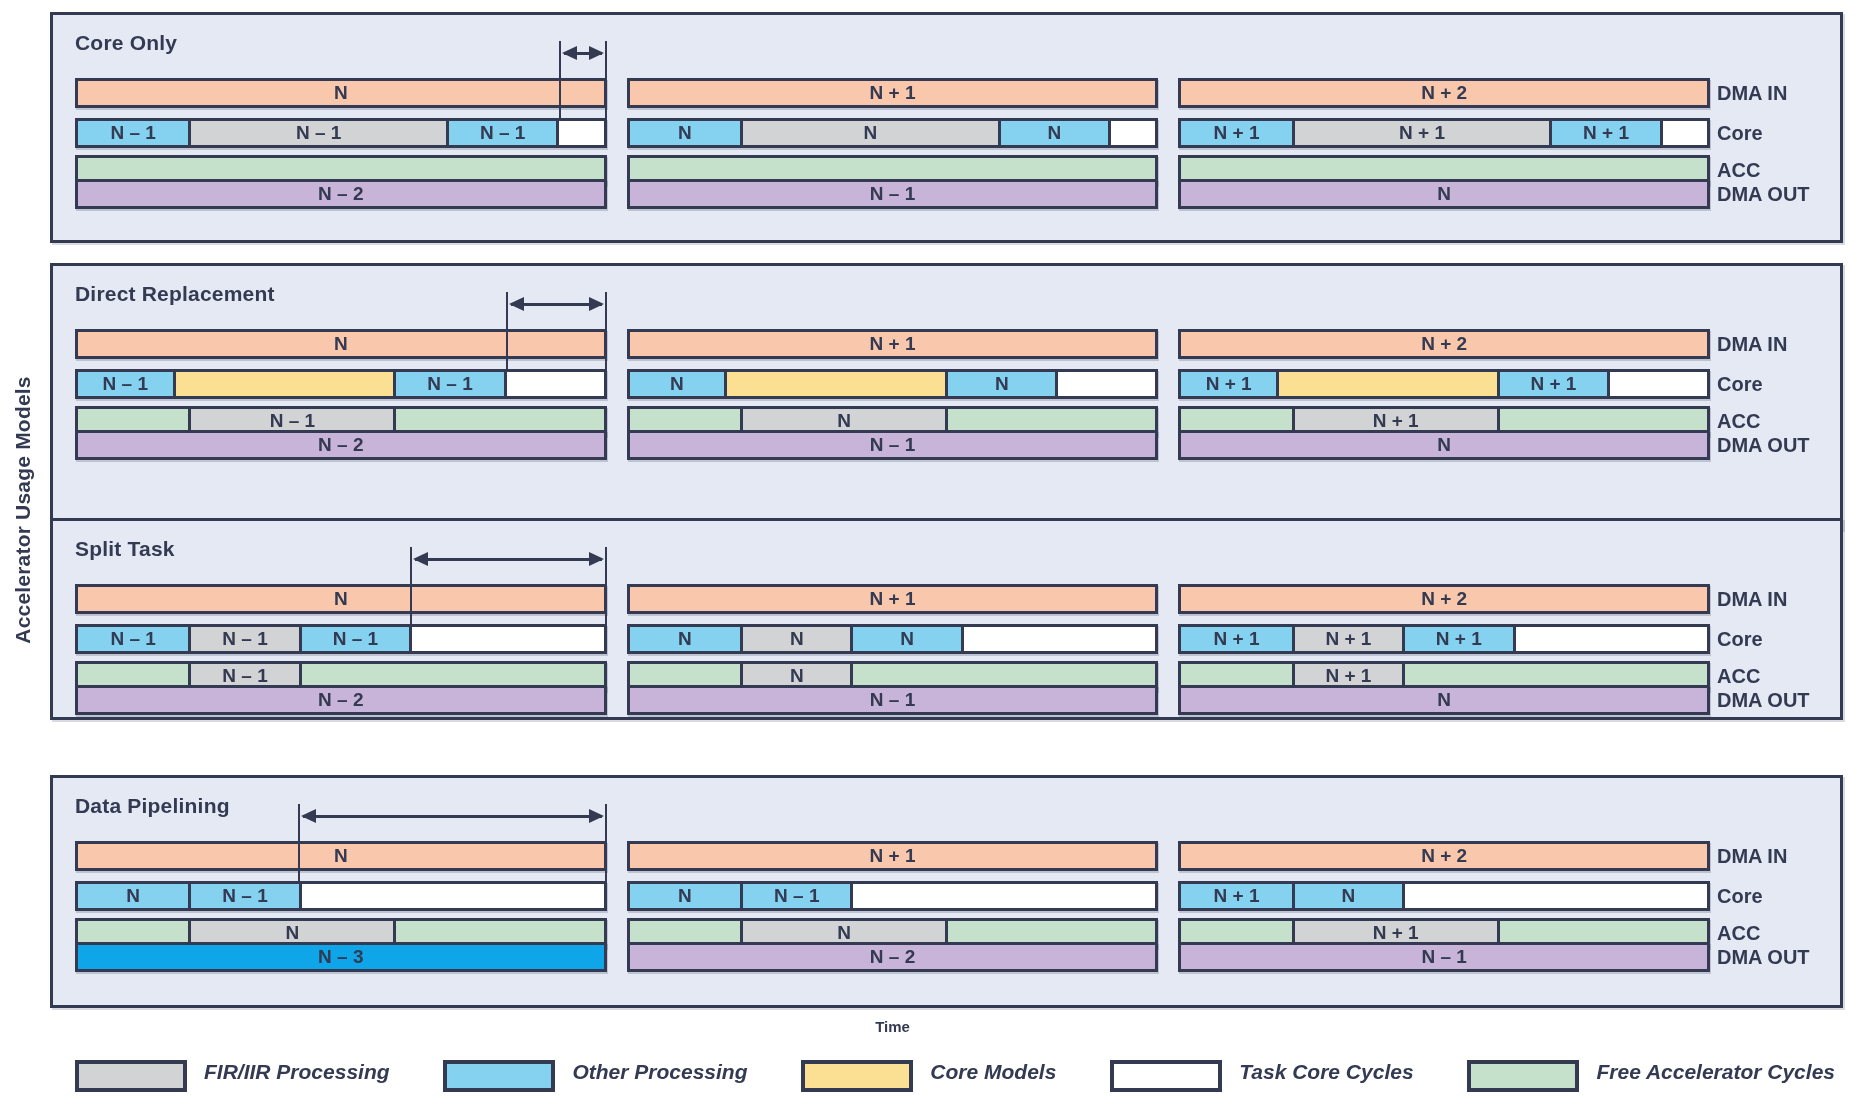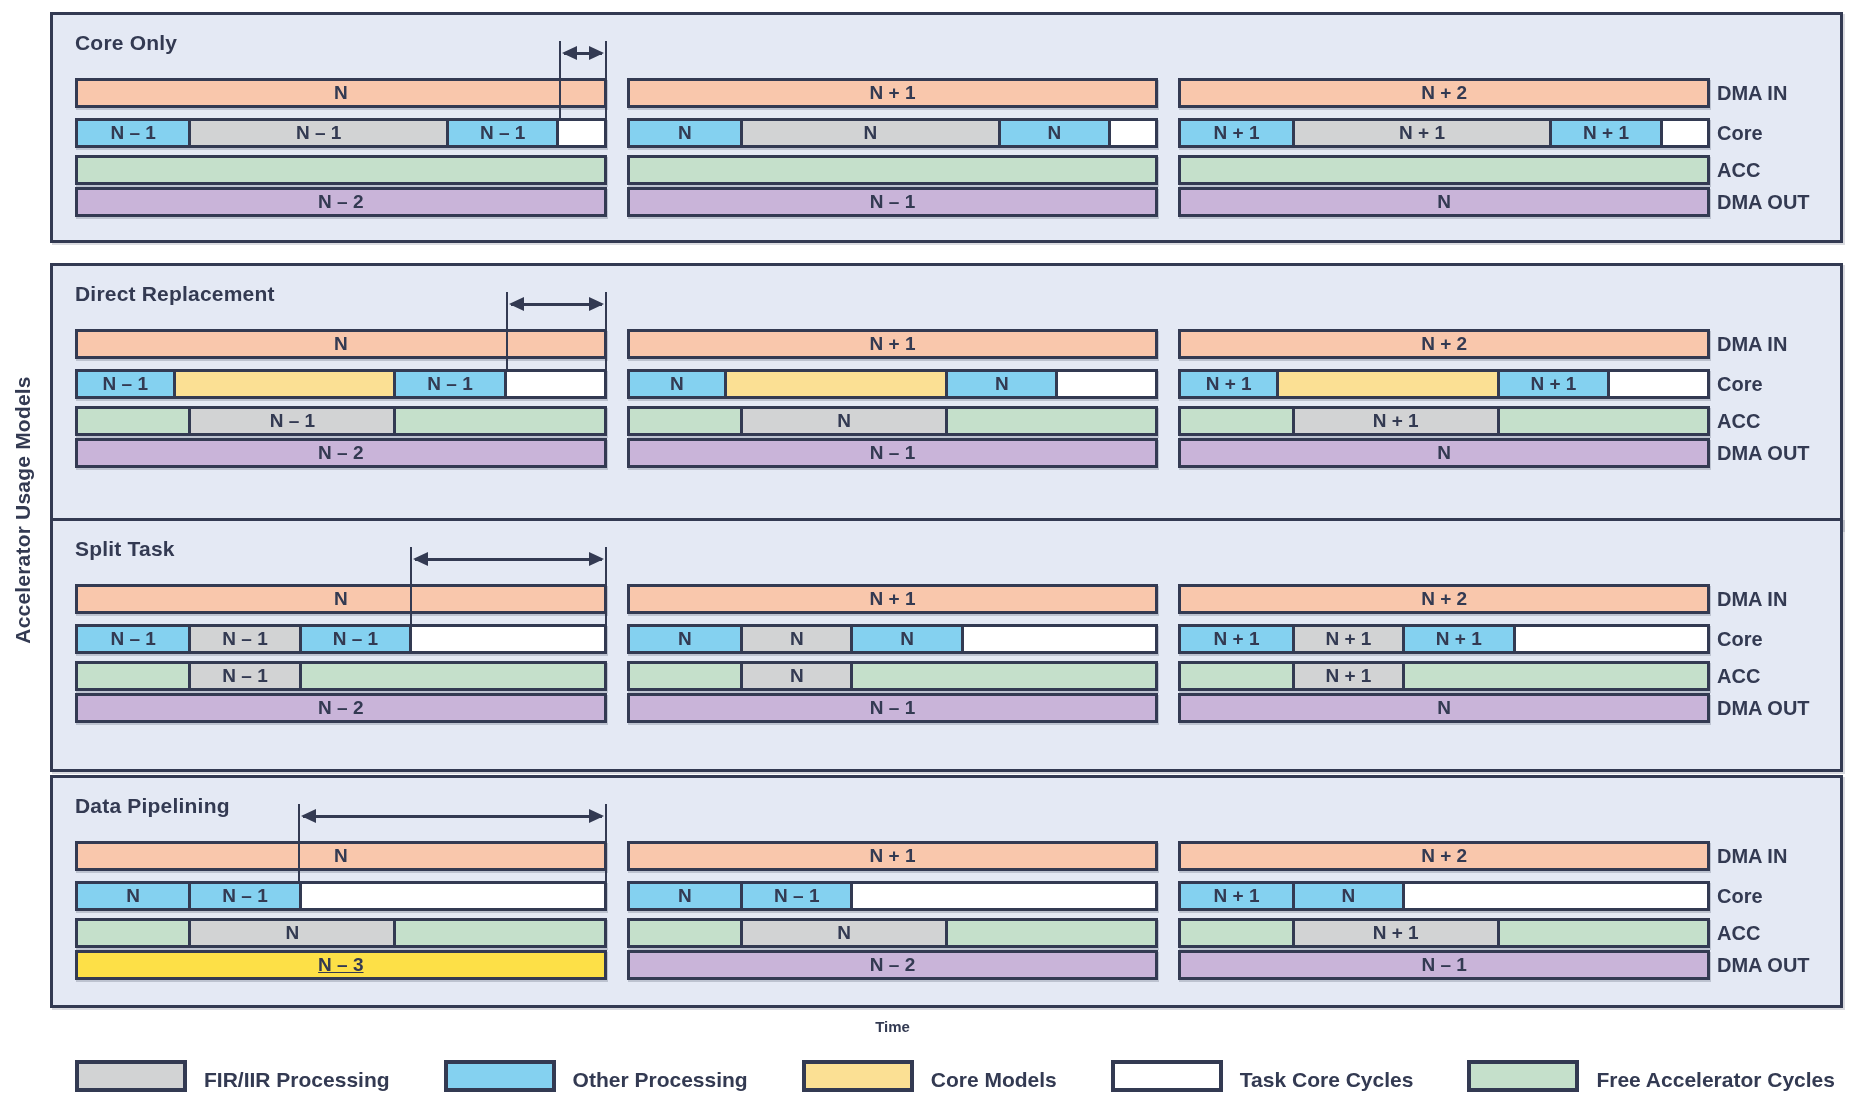--- a/index.html
+++ b/index.html
@@ -11,47 +11,47 @@
   
   .y-axis{position:absolute;left:0;top:12px;width:46px;height:996px;
     display:flex;align-items:center;justify-content:center;}
   .y-axis span{transform:rotate(-90deg);white-space:nowrap;font-size:21px;letter-spacing:.2px;}
   .x-axis{position:absolute;left:75px;width:1635px;top:1018px;text-align:center;font-size:15px;}
   
   .panel{position:absolute;left:50px;width:1793px;background:#e4e9f4;
     border:3px solid #333a52;box-sizing:border-box;box-shadow:2px 2px 0 rgba(51,58,82,.18);}
   #panel-0{top:12px;height:231px;}
   #panel-1{top:263px;height:267px;}
-  #panel-2{top:518px;height:254px;}
+  #panel-2{top:518px;height:202px;}
   #panel-3{top:775px;height:233px;}
   .panel-title{position:absolute;left:22px;top:16px;font-size:21px;letter-spacing:.2px;}
   .cols{position:absolute;left:22px;top:0;width:1635px;height:100%;
     display:grid;grid-template-columns:1fr 1fr 1fr;column-gap:20px;}
   .col{position:relative;height:100%;}
   
   .bar{position:absolute;left:0;right:0;height:30px;border:3px solid #333a52;
     box-sizing:border-box;display:flex;background:#fff;box-shadow:1px 2px 0 rgba(51,58,82,.22);}
-  .r-dmain{top:63px;} .r-core{top:103px;} .r-acc{top:140px;} .r-dmaout{top:172px;text-align:center;}
+  .r-dmain{top:63px;} .r-core{top:103px;} .r-acc{top:140px;} .r-dmaout{top:164px;text-align:center;}
   .seg{height:100%;box-sizing:border-box;display:flex;align-items:center;justify-content:center;
     font-size:19px;overflow:hidden;white-space:nowrap;}
   .seg + .seg{border-left:3px solid #333a52;}
   
   .rlabel{position:absolute;left:1664px;height:30px;line-height:30px;font-size:20px;white-space:nowrap;}
   
   .arrow-zone{position:absolute;top:26px;height:77px;right:0;
     border-left:2px solid #333a52;border-right:2px solid #333a52;
     box-sizing:border-box;z-index:5;pointer-events:none;}
   .arrow-line{position:absolute;left:3px;right:3px;top:11px;height:3px;background:#333a52;}
   .ah{position:absolute;top:5px;width:0;height:0;border-top:7.5px solid transparent;border-bottom:7.5px solid transparent;}
   .ah-l{left:1px;border-right:15px solid #333a52;}
   .ah-r{right:1px;border-left:15px solid #333a52;}
   
   .legend{position:absolute;left:75px;width:1760px;top:1060px;
     display:flex;justify-content:space-between;align-items:center;}
-  .legend-item{display:flex;align-items:flex-end;}
+  .legend-item{display:flex;align-items:flex-start;font-style:italic;}
   .swatch{width:112px;height:32px;border:4px solid #333a52;box-sizing:border-box;margin-right:17px;}
   .legend-label{font-size:21px;white-space:nowrap;}
 </style>
 </head>
 <body>
 
 <div class="stage">
 
   <div class="y-axis">
     <span>Accelerator Usage Models</span>
@@ -382,21 +382,21 @@
             <div class="seg" style="flex: 0 0 58%; background: rgb(255, 255, 255);"></div>
           </div>
           <div class="bar r-acc">
             <div class="seg" style="flex: 0 0 21%; background: rgb(197, 224, 203);"></div>
             <div class="seg" style="flex: 0 0 39%; background: rgb(210, 211, 212);">
               <span>N</span>
             </div>
             <div class="seg" style="flex: 0 0 40%; background: rgb(197, 224, 203);"></div>
           </div>
           <div class="bar r-dmaout">
-            <div class="seg" style="flex: 0 0 100%; background: #fde047; text-decoration: underline;">
+            <div class="seg" style="flex: 0 0 100%; background: #0ea5e9;">
               <span>N – 3</span>
             </div>
           </div>
           <div class="arrow-zone" style="left: 42%;">
             <div class="arrow-line"></div>
             <div class="ah ah-l"></div>
             <div class="ah ah-r"></div>
           </div>
         </div>
         <div class="col">

